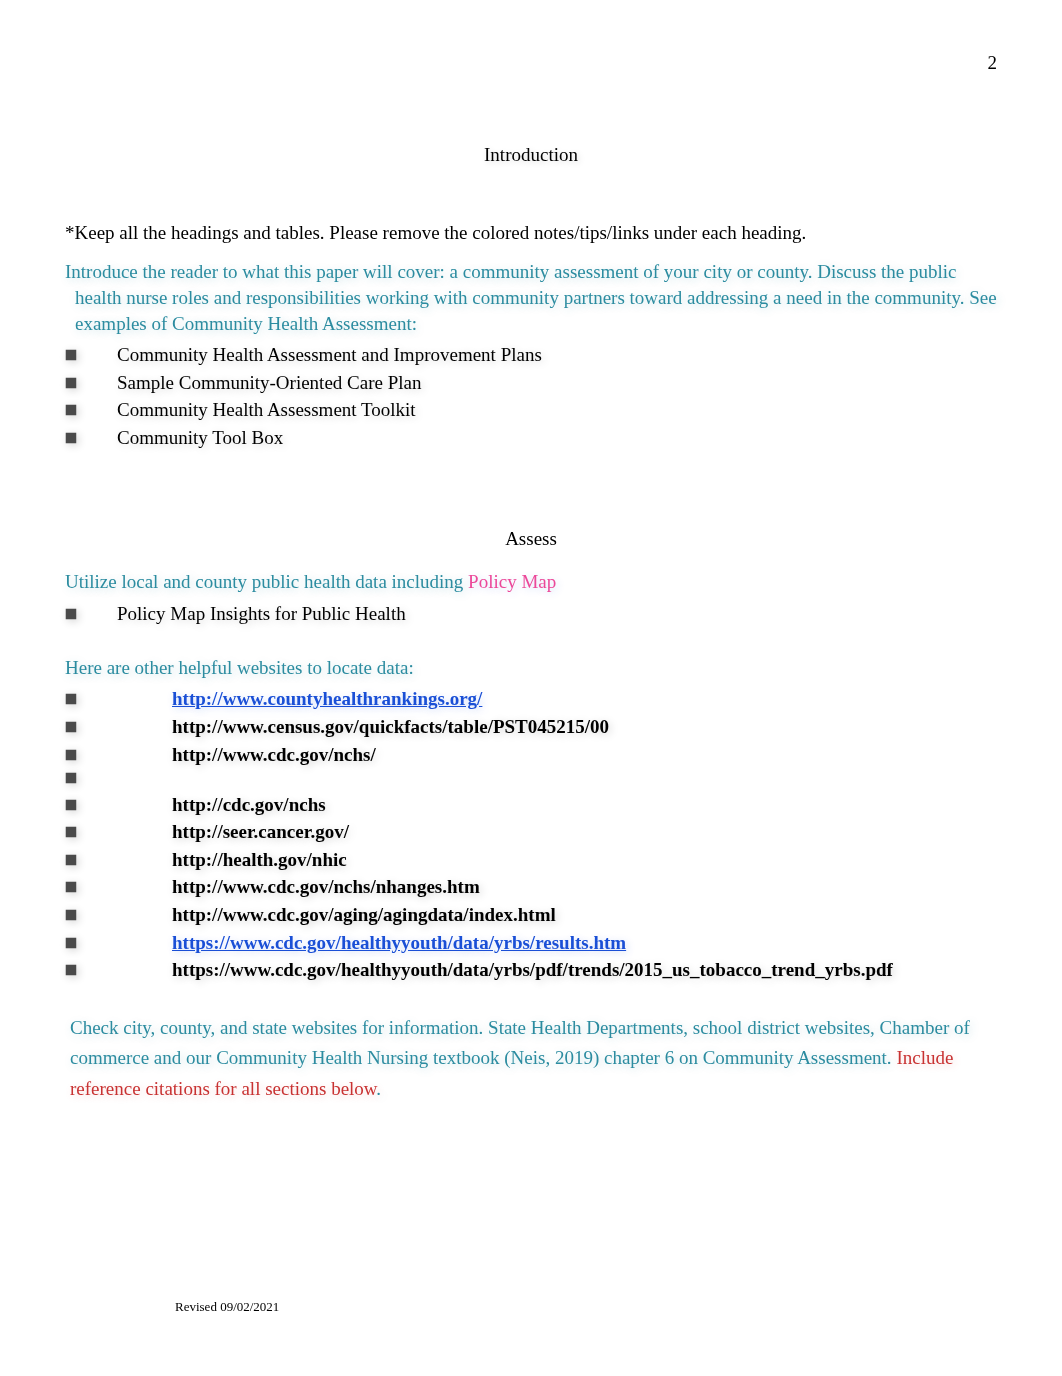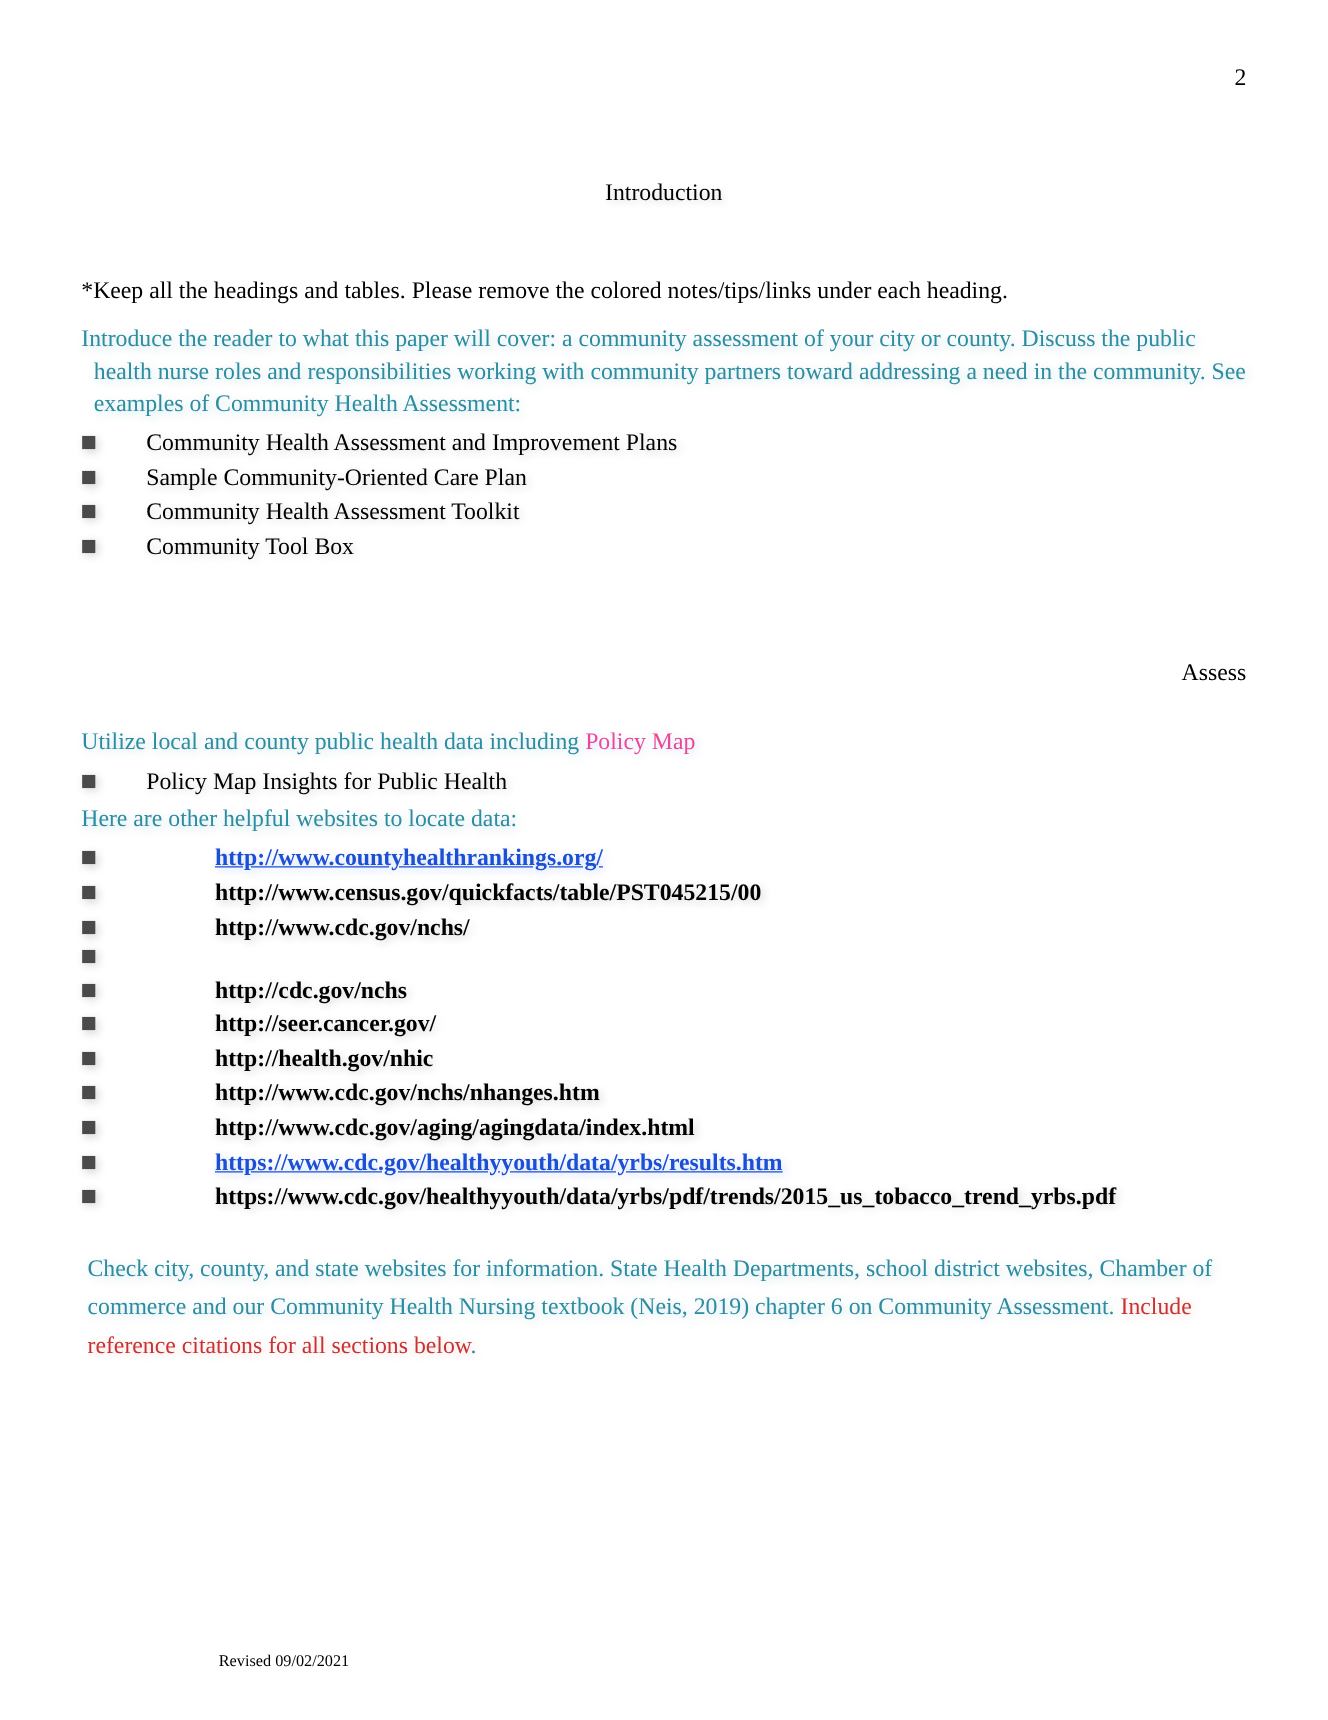--- a/index.html
+++ b/index.html
@@ -20,23 +20,23 @@
       right: 65px;
       font-size: 19px;
     }
     .heading {
       text-align: center;
       margin-top: 92px;
       margin-bottom: 52px;
       text-shadow: 2px 2px 6px rgba(0,0,0,0.15);
     }
     .heading2 {
-      text-align: right;
+      text-align: center;
       margin-top: 75px;
-      margin-bottom: 30px;
+      margin-bottom: 18px;
     }
     .note-black {
       color: #000;
       margin-bottom: 14px;
     }
     .note-teal {
       color: #2c8ca0;
       padding-left: 10px;
       text-indent: -10px;
       text-shadow: 2px 2px 8px rgba(44,140,160,0.25);
@@ -82,26 +82,26 @@
       font-weight: bold;
     }
     .para-block {
       margin: 30px 0 0 5px;
       color: #2c8ca0;
       text-shadow: 2px 2px 8px rgba(44,140,160,0.25);
       line-height: 1.6;
     }
     .footer {
       position: absolute;
-      bottom: 38px;
+      bottom: 60px;
       left: 175px;
       font-size: 13px;
       color: #000;
     }
-    .sp-top { margin-top: 4px; }
+    .sp-top { margin-top: 28px; }
   </style>
 </head>
 <body>
 
 <div class="page-num">2</div>
 
 <div class="heading">Introduction</div>
 
 <p class="note-black">*Keep all the headings and tables.  Please remove the colored notes/tips/links under each heading.</p>
 

